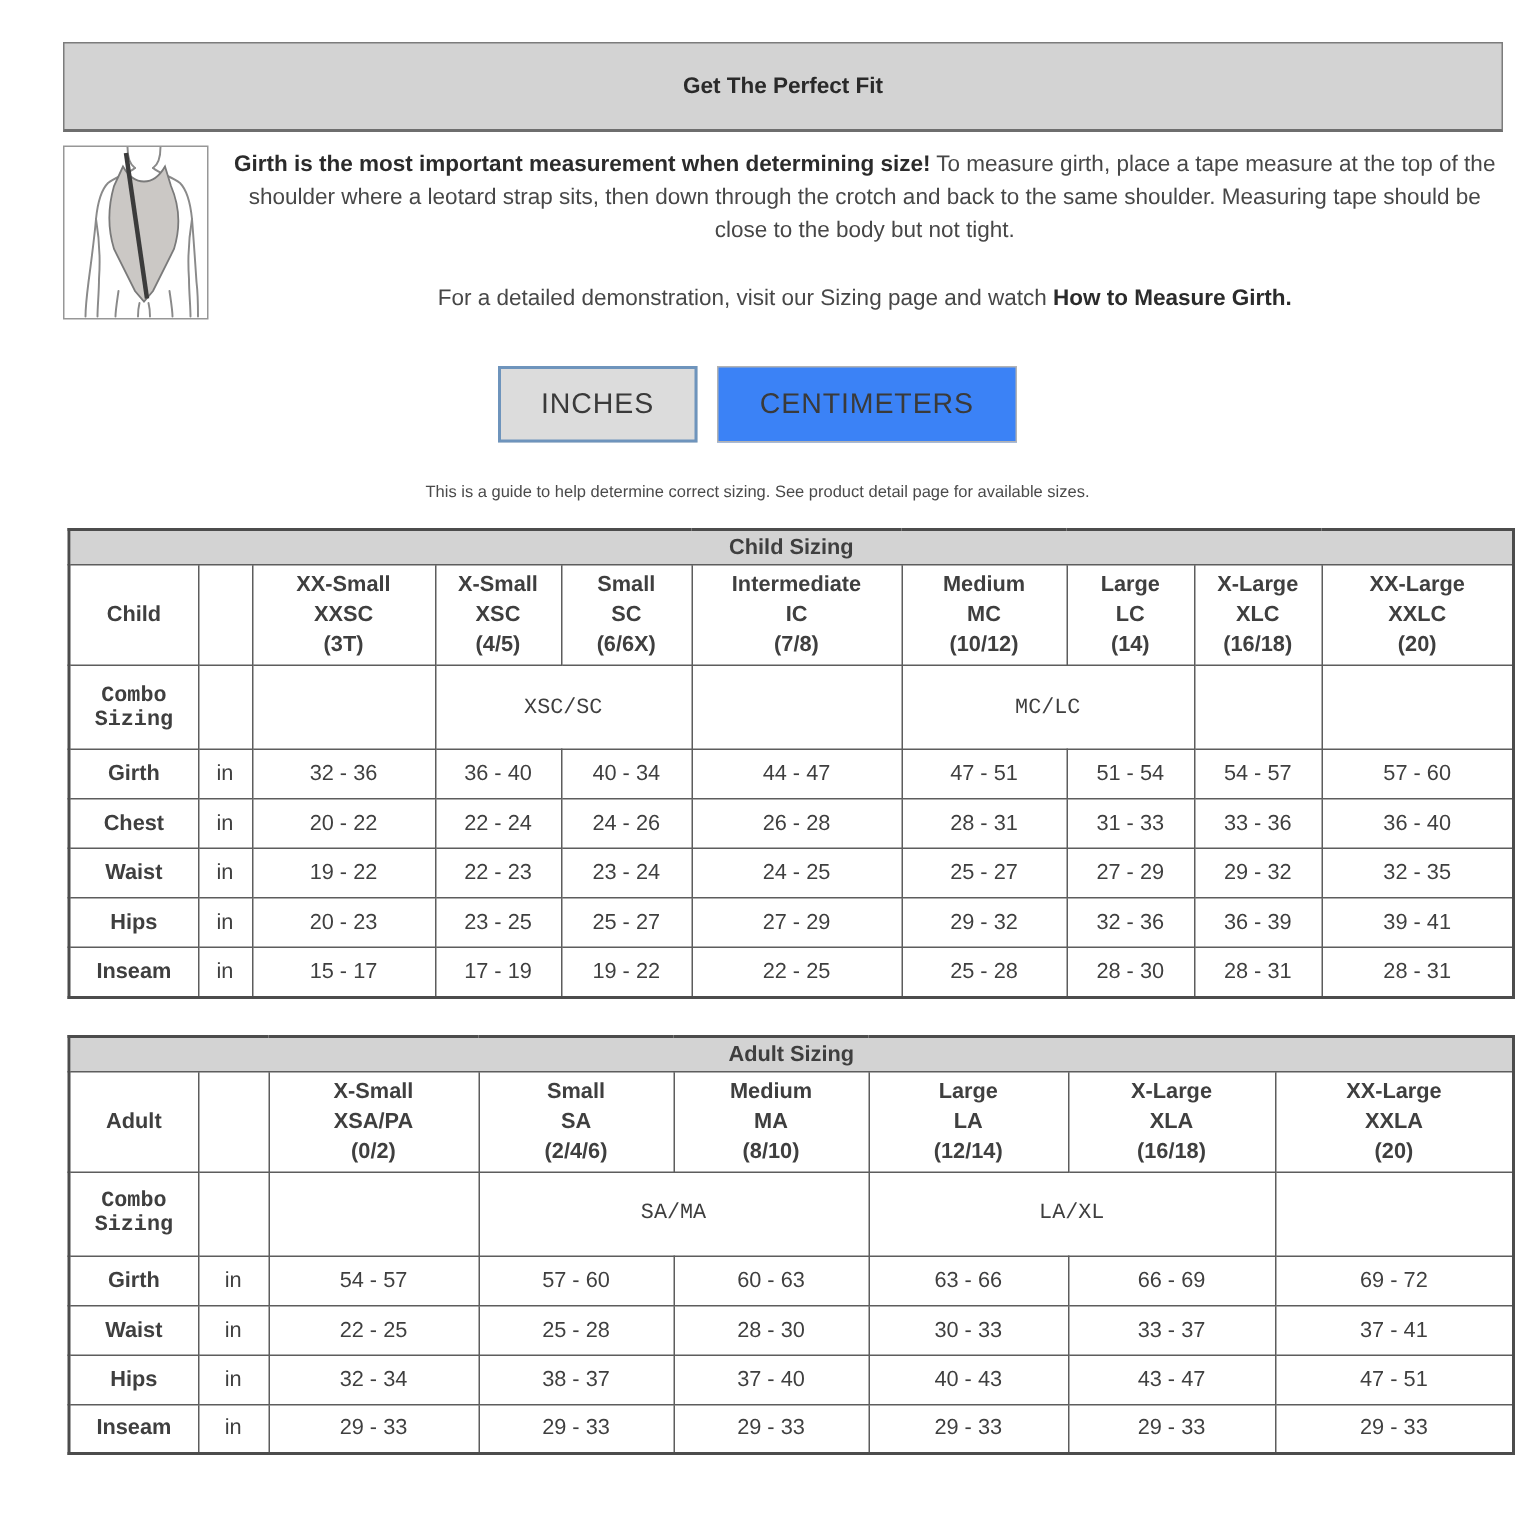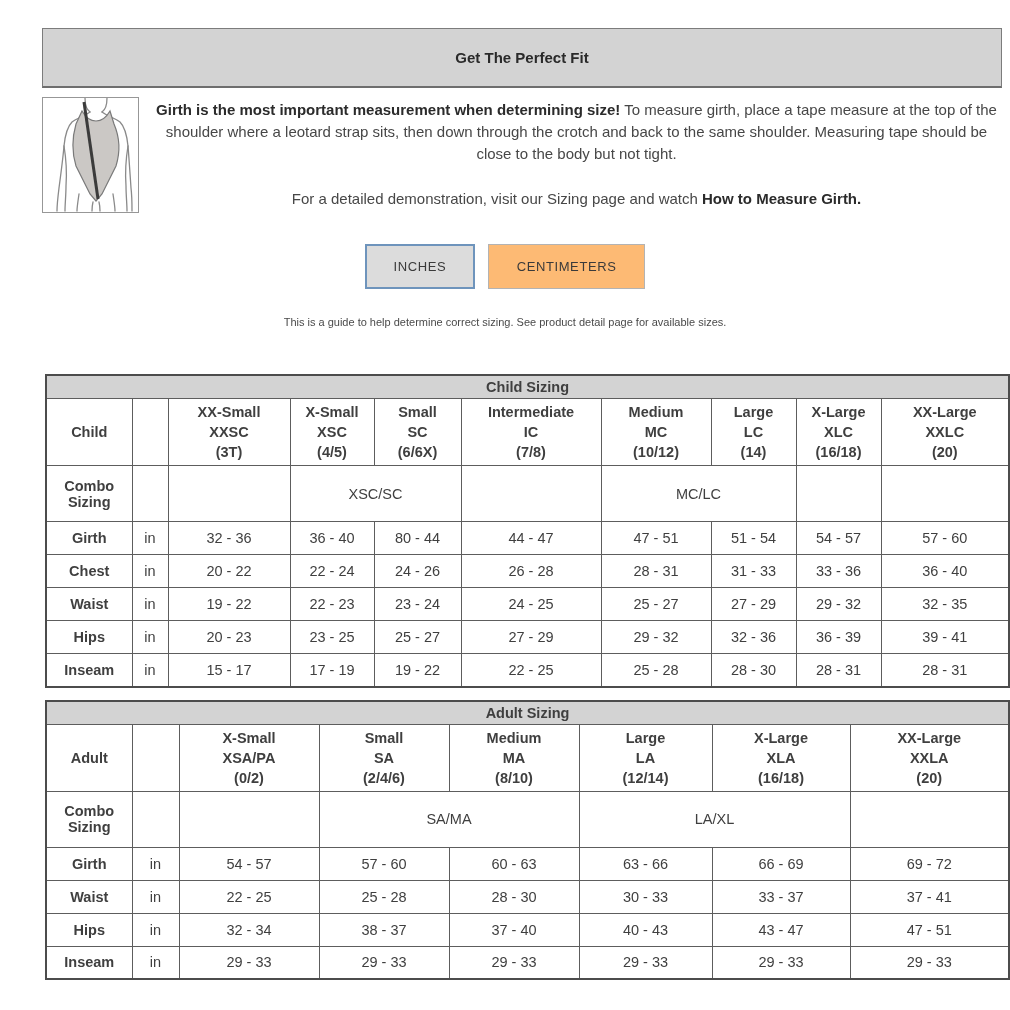--- a/index.html
+++ b/index.html
@@ -34,25 +34,25 @@
     text-align:center; font-size:15px; line-height:22px; color:#474747;
   }
   .intro-text b, .demo-line b { color:#2b2b2b; }
   .demo-line { margin-top:23px; font-size:15px; color:#474747; }
 
   
   .buttons-row { text-align:center; margin-top:31px; }
   .btn {
     display:inline-block; vertical-align:middle;
     font-family:"Liberation Sans", sans-serif;
-    font-size:13px; letter-spacing:0.6px; color:#3a3a3a;
+    font-size:19px; letter-spacing:0.6px; color:#3a3a3a;
     cursor:pointer; line-height:1;
   }
   .btn-inches  { background:#dcdcdc; border:2px solid #6e94bc; padding:14px 27px; }
-  .btn-cm      { background:#fdba74; border:1px solid #b3b3b3; padding:15px 28px; margin-left:8px; }
+  .btn-cm      { background:#3b82f6; border:1px solid #b3b3b3; padding:15px 28px; margin-left:8px; }
 
   .note { text-align:center; margin-top:27px; font-size:11px; color:#4a4a4a; }
 
   
   table.size-table {
     border-collapse:collapse; table-layout:fixed;
     margin-left:45px; width:963px;
     border:2px solid #4c4c4c;
   }
   table.size-table td {
@@ -60,24 +60,24 @@
     text-align:center; vertical-align:middle;
     font-size:14.5px; color:#3f3f3f;
     padding:3px 2px; overflow:hidden;
   }
   .section-head td {
     background:#d3d3d3; font-weight:bold; font-size:15px; color:#2a2a2a;
     padding:5px 0; border-bottom:2px solid #5d5d5d;
   }
   .size-head td { font-weight:bold; color:#2e2e2e; line-height:20px; padding:9px 2px; }
   .row-label { font-weight:bold; color:#2e2e2e; }
-  .combo-row td { height:56px; }
+  .combo-row td { height:56px;font-family:Liberation Mono, monospace; }
   .data-row td { height:33px; }
-  .child-table { margin-top:46px; }
-  .adult-table { margin-top:12px;border-radius:21px; }
+  .child-table { margin-top:18px; }
+  .adult-table { margin-top:24px;border-radius:21px; }
 </style>
 </head>
 <body>
 
 <div class="page">
 
   <div class="title-bar">Get The Perfect Fit</div>
 
   <div class="intro-row">
     <div class="figure-box">
@@ -182,21 +182,21 @@
       <td></td>
       <td colspan="2">MC/LC</td>
       <td></td>
       <td></td>
     </tr>
     <tr class="data-row">
       <td class="row-label">Girth</td>
       <td>in</td>
       <td>32 - 36</td>
       <td>36 - 40</td>
-      <td>80 - 44</td>
+      <td>40 - 34</td>
       <td>44 - 47</td>
       <td>47 - 51</td>
       <td>51 - 54</td>
       <td>54 - 57</td>
       <td>57 - 60</td>
     </tr>
     <tr class="data-row">
       <td class="row-label">Chest</td>
       <td>in</td>
       <td>20 - 22</td>

